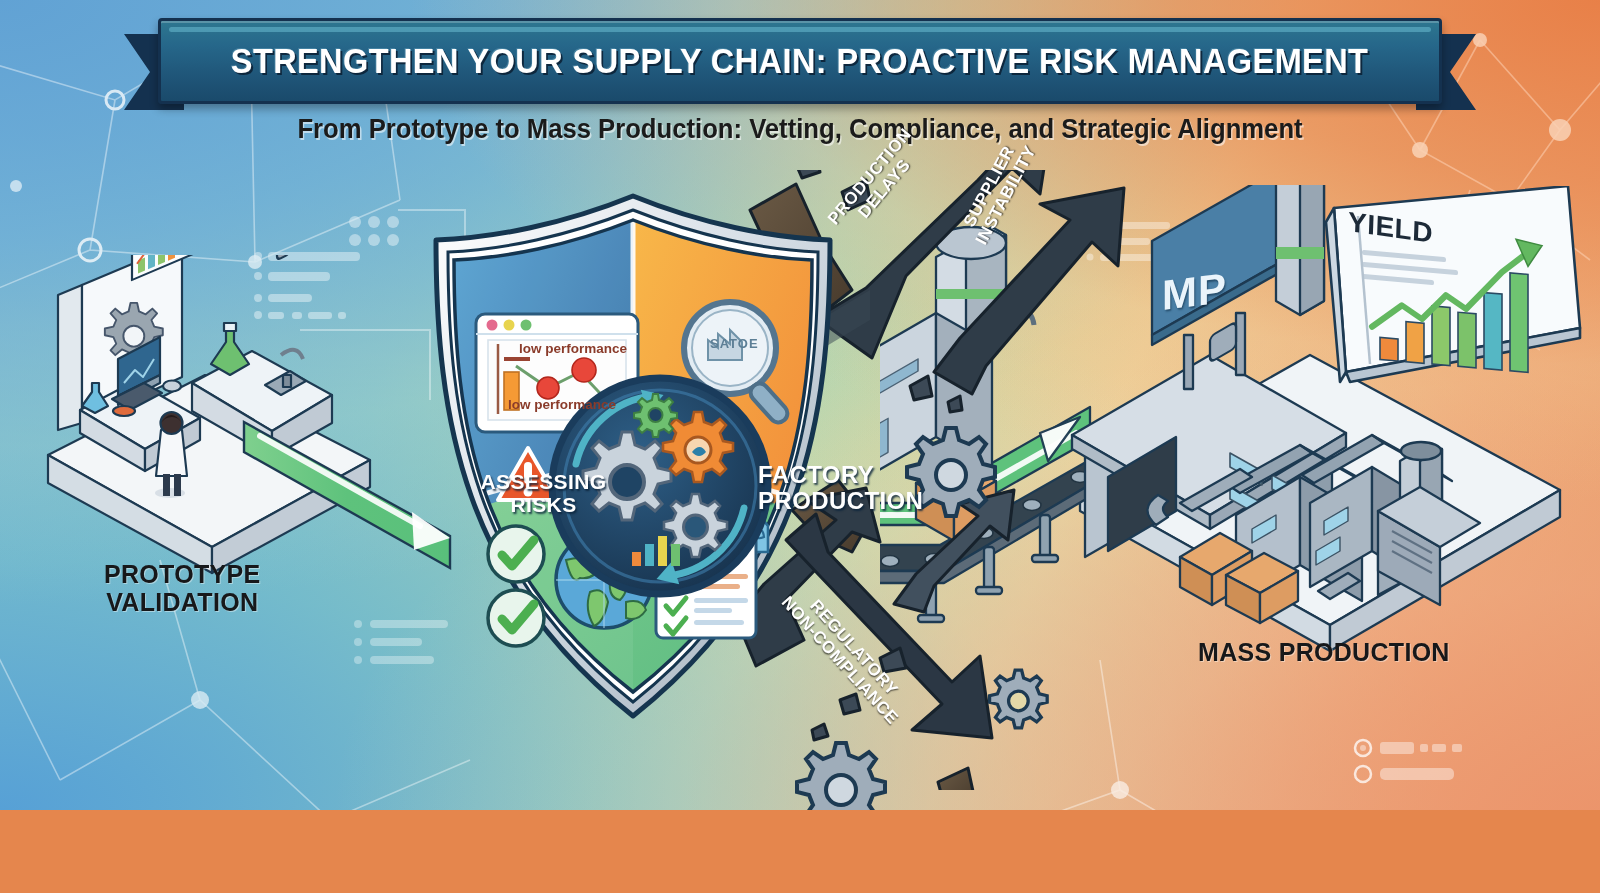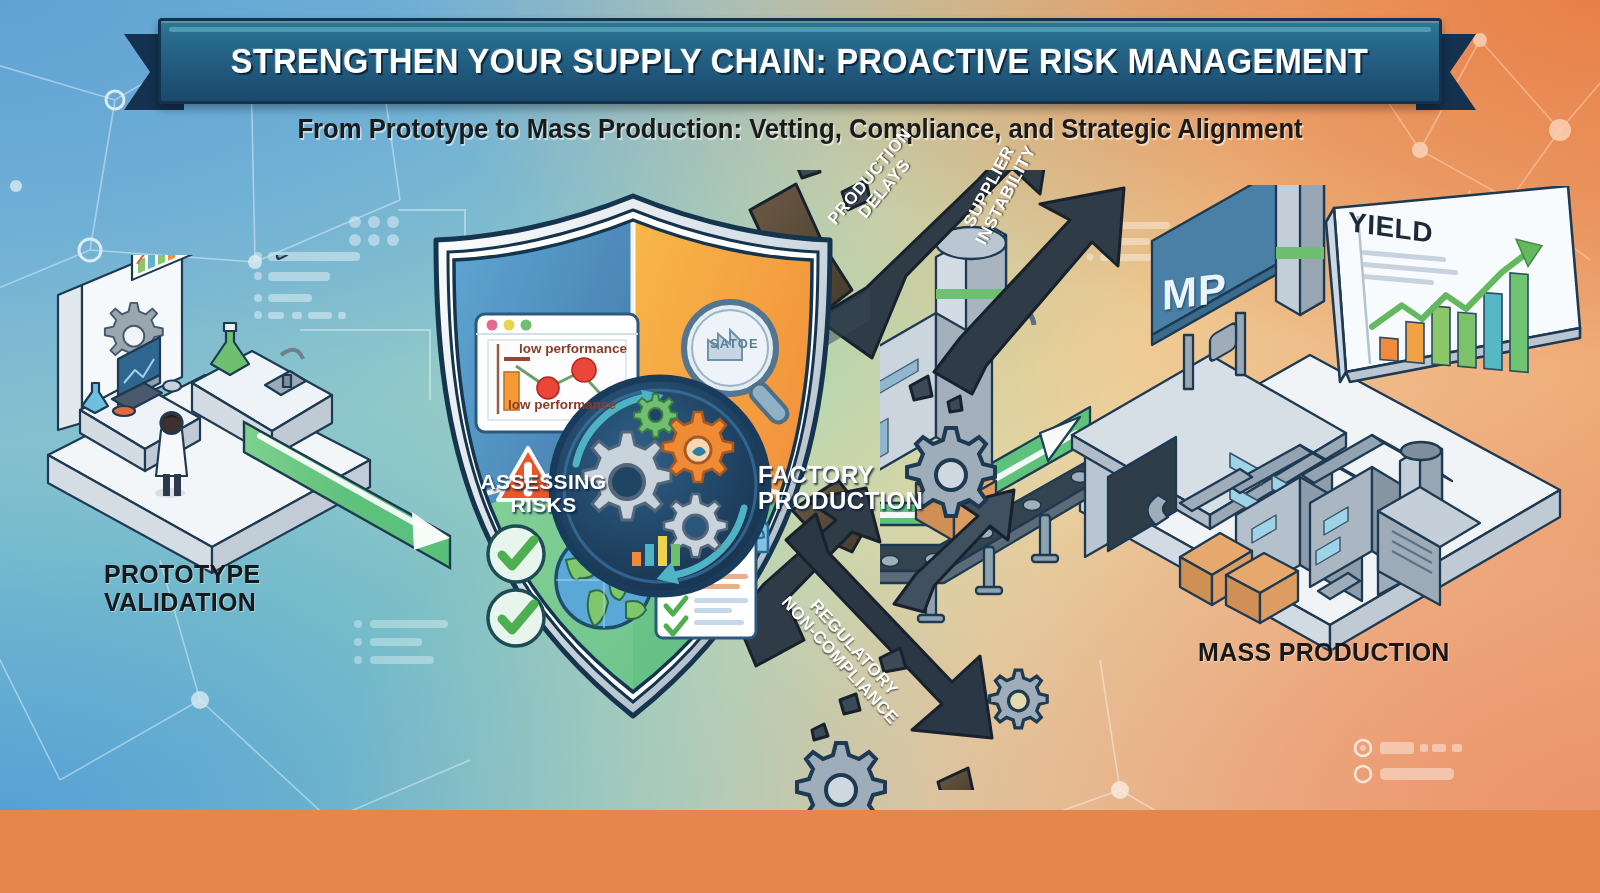--- a/index.html
+++ b/index.html
@@ -51,21 +51,21 @@
   .subtitle{
     position:absolute; top:114px; left:0; width:100%; text-align:center;
     font-size:27px; font-weight:bold; color:#1b1b1b; transform:scaleX(.95);
     text-shadow:1.5px 1.5px 0 rgba(255,255,255,.55);
     white-space:nowrap;
   }
 
   
   .side-label{ position:absolute; font-weight:bold; color:#17181a; line-height:1.12;
      text-shadow:1px 1px 0 rgba(255,255,255,.4); }
-  #label-proto{ left:104px; top:560px; font-size:25px; letter-spacing:.3px; }
+  #label-proto{ left:104px; top:560px; font-size:25px; letter-spacing:.3px;text-align:center; }
   #label-mass{ left:1198px; top:638px; font-size:25px; letter-spacing:.3px; }
 
   
   .quad-label{ position:absolute; font-weight:bold; color:#ffffff; text-align:center;
      line-height:1.1; letter-spacing:.4px;
      text-shadow:1.5px 1.5px 2px rgba(12,36,60,.85); }
   #q-assess{ left:455px; top:470px; width:135px; font-size:21px;margin-left:21px; }
   #q-factory{ left:730px; top:462px; width:110px; font-size:24px;margin-left:28px; }
   #q-comply{ left:590px; top:668px; width:150px; font-size:21px; }
 

